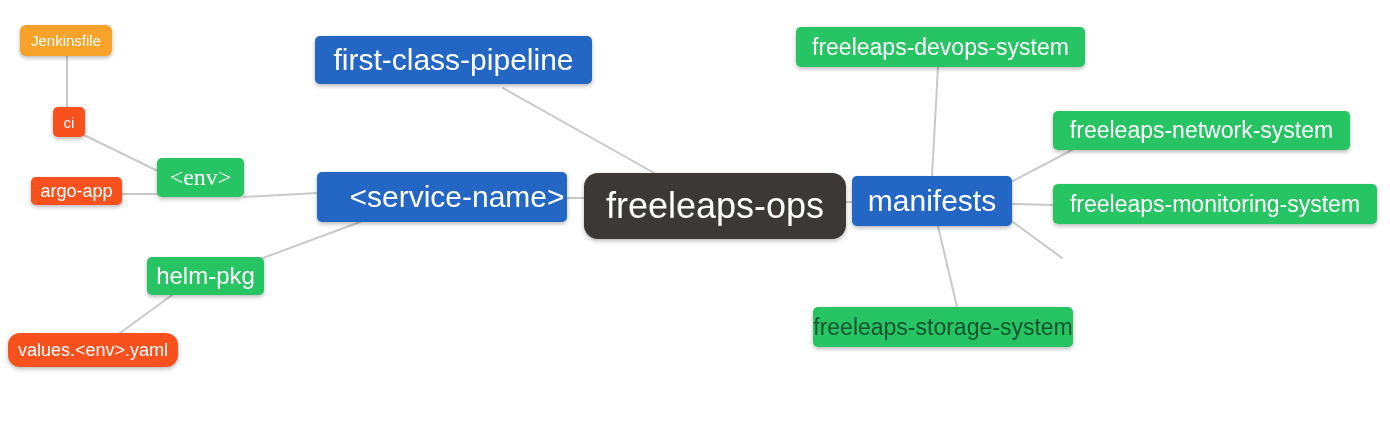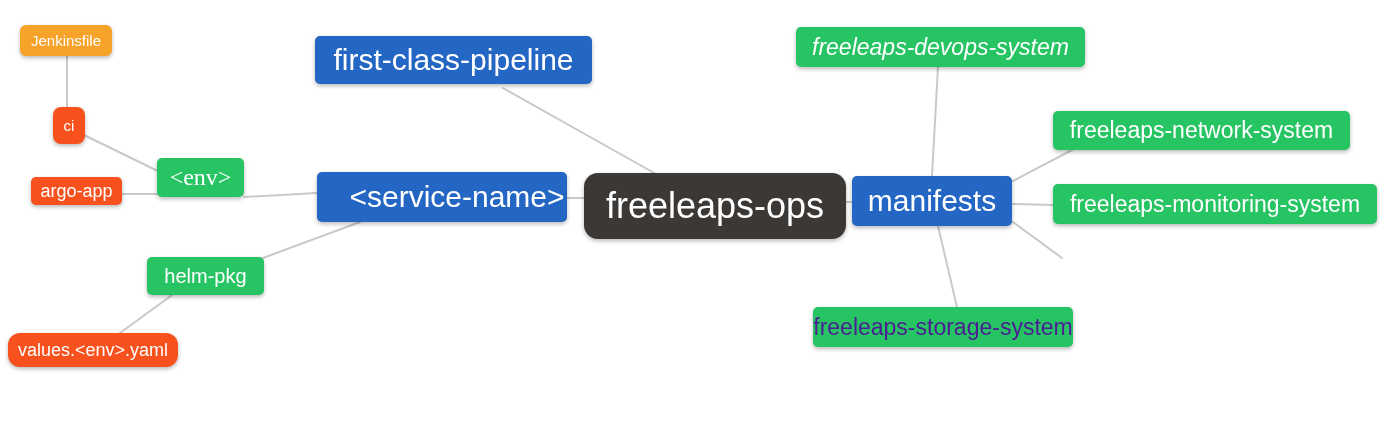--- a/index.html
+++ b/index.html
@@ -18,30 +18,30 @@
     color:#ffffff;
     border-radius:5px;
     box-shadow:0 2px 4px rgba(0,0,0,0.28);
     white-space:nowrap;
     cursor:pointer;
     box-sizing:border-box;
     user-select:none;
   }
   
   .n-jenkinsfile {left:20px;  top:25px;  width:92px;  height:31px; font-size:15px;border-radius:6px;}
-  .n-ci          {left:53px;  top:107px; width:32px;  height:37px; font-size:15px;border-radius:8px;}
+  .n-ci          {left:53px;  top:107px; width:32px;  height:30px; font-size:15px;}
   .n-argo-app    {left:31px;  top:177px; width:91px;  height:28px; font-size:18px;}
   .n-env         {left:157px; top:158px; width:87px;  height:39px; font-size:24px;font-family:Liberation Serif, serif;}
-  .n-helm-pkg    {left:147px; top:257px; width:117px; height:38px; font-size:20px;}
+  .n-helm-pkg    {left:147px; top:257px; width:117px; height:38px; font-size:24px;}
   .n-values      {left:8px;   top:333px; width:170px; height:34px; font-size:18px;border-radius:12px;}
   .n-pipeline    {left:315px; top:36px;  width:277px; height:48px; font-size:30px;}
   .n-service     {left:317px; top:172px; width:250px; height:50px; font-size:30px;}
   .n-ops         {left:584px; top:173px; width:262px; height:66px; font-size:36px; border-radius:14px;}
   .n-manifests   {left:852px; top:176px; width:160px; height:50px; font-size:30px;}
-  .n-devops      {left:796px; top:27px;  width:289px; height:40px; font-size:23px;font-style:italic;}
+  .n-devops      {left:796px; top:27px;  width:289px; height:40px; font-size:23px;}
   .n-network     {left:1053px;top:111px; width:297px; height:39px; font-size:23px;}
   .n-monitoring  {left:1053px;top:184px; width:324px; height:40px; font-size:23px;}
   .n-controls    {left:1032px;top:256px; width:261px; height:39px; font-size:23px;}
   .n-storage     {left:813px; top:307px; width:260px; height:40px; font-size:23px;}
   
   .c-blue  {background:#2366c4;}
   .c-green {background:#27c463;}
   .c-orange{background:#f7a228;}
   .c-red   {background:#f8511d;}
   .c-dark  {background:#3b3836;}
@@ -74,15 +74,15 @@
   <div class="node n-env c-green" style="background: rgb(39, 196, 99); color: rgb(255, 255, 255);">&lt;env&gt;</div>
   <div class="node n-helm-pkg c-green" style="background: rgb(39, 196, 99); color: rgb(255, 255, 255);">helm-pkg</div>
   <div class="node n-values c-red" style="background: rgb(248, 81, 29); color: rgb(255, 255, 255);">values.&lt;env&gt;.yaml</div>
   <div class="node n-pipeline c-blue" style="background: rgb(35, 102, 196); color: rgb(255, 255, 255);">first-class-pipeline</div>
   <div class="node n-service c-blue" style="background: rgb(35, 102, 196); color: rgb(255, 255, 255); padding-left: 30px;">&lt;service-name&gt;</div>
   <div class="node n-ops c-dark" style="background: rgb(59, 56, 54); color: rgb(255, 255, 255);">freeleaps-ops</div>
   <div class="node n-manifests c-blue" style="background: rgb(35, 102, 196); color: rgb(255, 255, 255);">manifests</div>
   <div class="node n-devops c-green" style="background: rgb(39, 196, 99); color: rgb(255, 255, 255);">freeleaps-devops-system</div>
   <div class="node n-network c-green" style="background: rgb(39, 196, 99); color: rgb(255, 255, 255);">freeleaps-network-system</div>
   <div class="node n-monitoring c-green" style="background: rgb(39, 196, 99); color: rgb(255, 255, 255);">freeleaps-monitoring-system</div>
-  <div class="node n-storage c-green" style="background: rgb(39, 196, 99); color: #4c1d95; text-align: right;">freeleaps-storage-system</div>
+  <div class="node n-storage c-green" style="background: rgb(39, 196, 99); color: #14532d; text-align: right;">freeleaps-storage-system</div>
 
 </div>
 
 </body></html>

